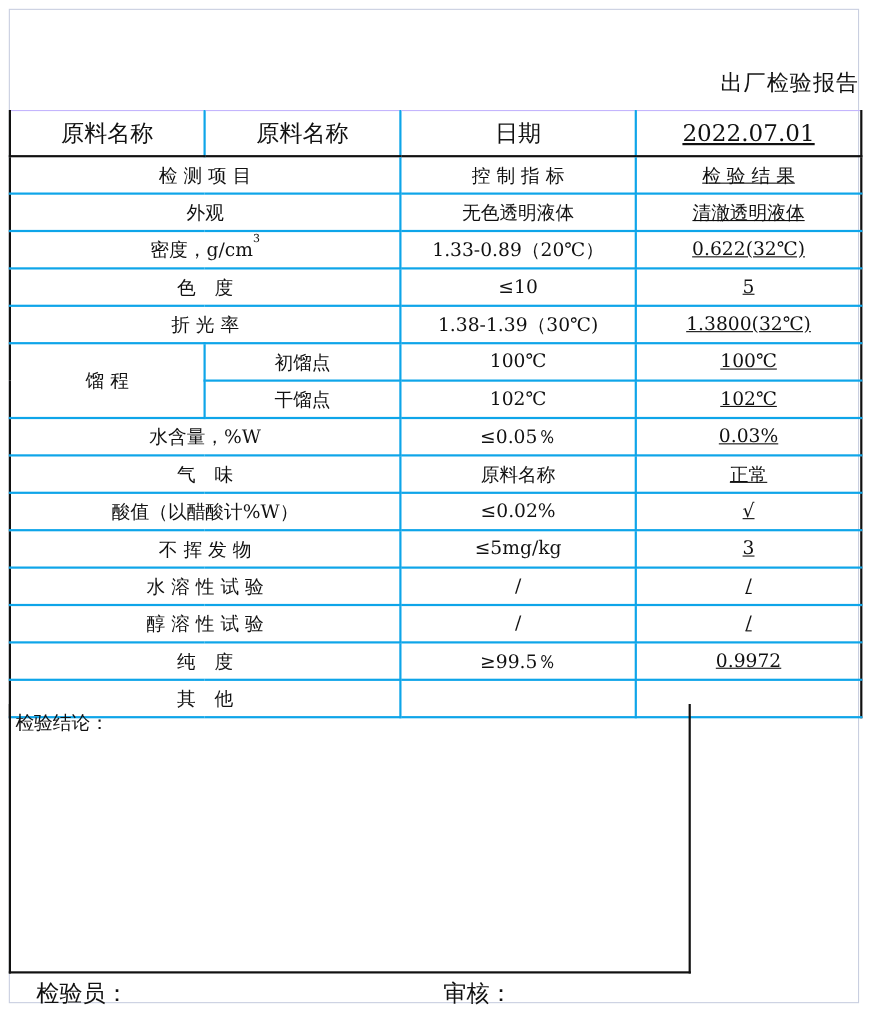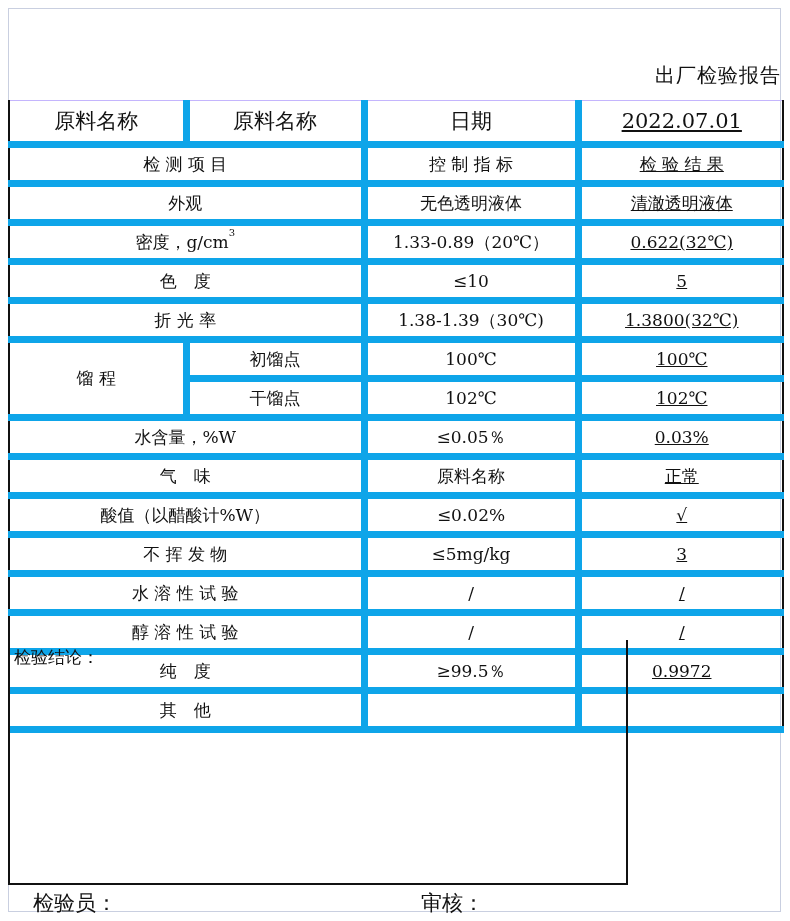--- a/index.html
+++ b/index.html
@@ -4,21 +4,21 @@
 <style>
   html, body { margin:0; padding:0; background:#ffffff; }
   body { width:790px; height:921px; position:relative; overflow:hidden;
          font-family:"DejaVu Serif","Liberation Serif",serif; color:#111; }
   .frame { position:absolute; left:8px; top:8px; width:773px; height:904px;
            border:1px solid #c9cfe0; box-sizing:border-box; }
   .title { position:absolute; left:8px; top:62px; width:773px; text-align:right;
            font-size:20px; letter-spacing:1px; }
   table.report { position:absolute; left:8px; top:100px; width:774px;
                  border-collapse:collapse; table-layout:fixed; }
-  table.report td { border:7px solid #0ea5e9; text-align:center; vertical-align:middle;
+  table.report td { border:2px solid #0ea5e9; text-align:center; vertical-align:middle;
                     padding:0; font-size:17px; height:32px; white-space:nowrap; overflow:hidden; }
   table.report tr.head td { height:40px; font-size:21px; border-top:1px solid #c4b5fd; border-bottom:2px solid #111;text-align:center; }
   table.report tr.head td.date { font-size:21px; }
   .outer-left { border-left:2px solid #111 !important; }
   .outer-right { border-right:2px solid #111 !important;text-decoration:underline; }
   .conclusion { position:absolute; left:8px; top:640px; width:620px; height:245px;
                 border:2px solid #111; border-top:none; box-sizing:border-box; }
   .conclusion span { position:absolute; left:4px; top:6px; font-size:17px; }
   .footer { position:absolute; top:889px; font-size:21px; font-family:"DejaVu Sans","Liberation Sans",sans-serif; }
   sup { font-size:10px; vertical-align:top; position:relative; top:-4px; }
@@ -121,13 +121,13 @@
     <td class="outer-right"></td>
   </tr>
 </tbody>
   </table>
 
 <div class="conclusion">
   <span>检验结论：</span>
 </div>
 
 <div class="footer" style="left:33px;">检验员：</div>
-<div class="footer" style="left:421px;">审核：</div>
+<div class="footer" style="left:403px;">审核：</div>
 
 </body></html>

